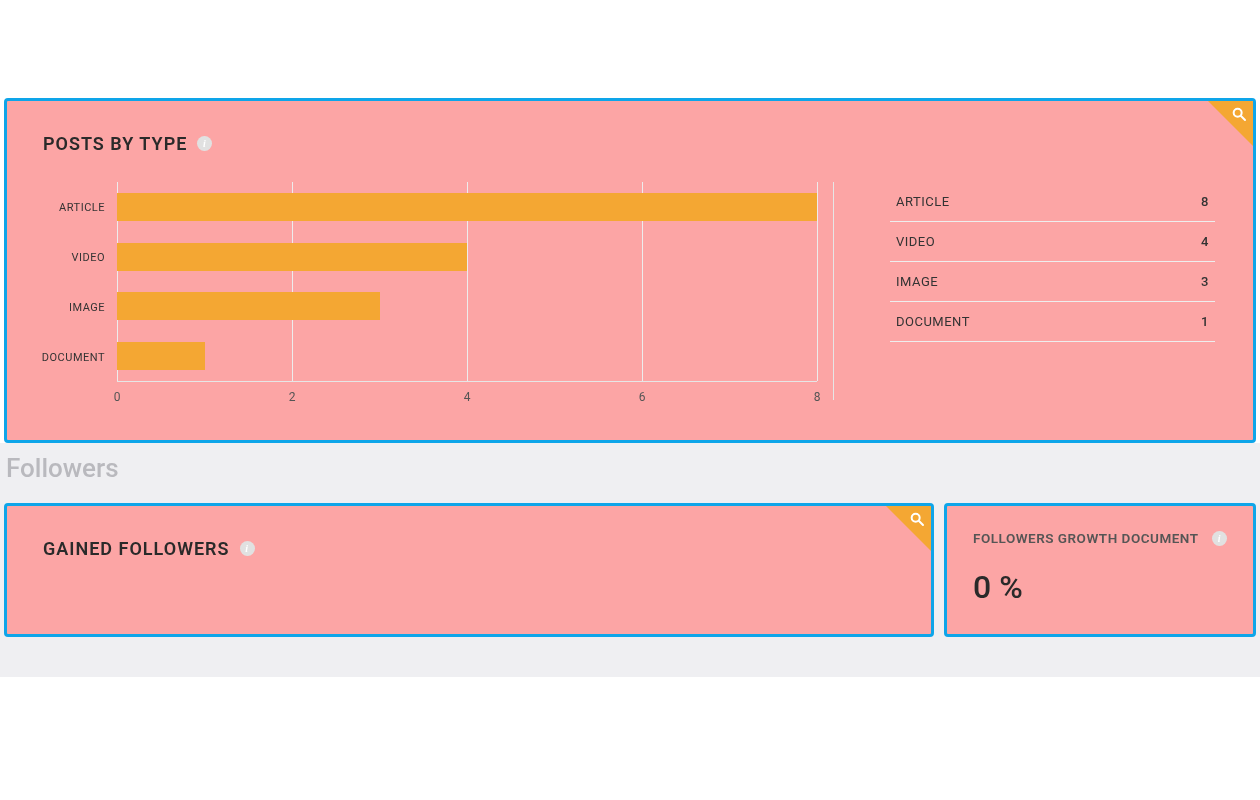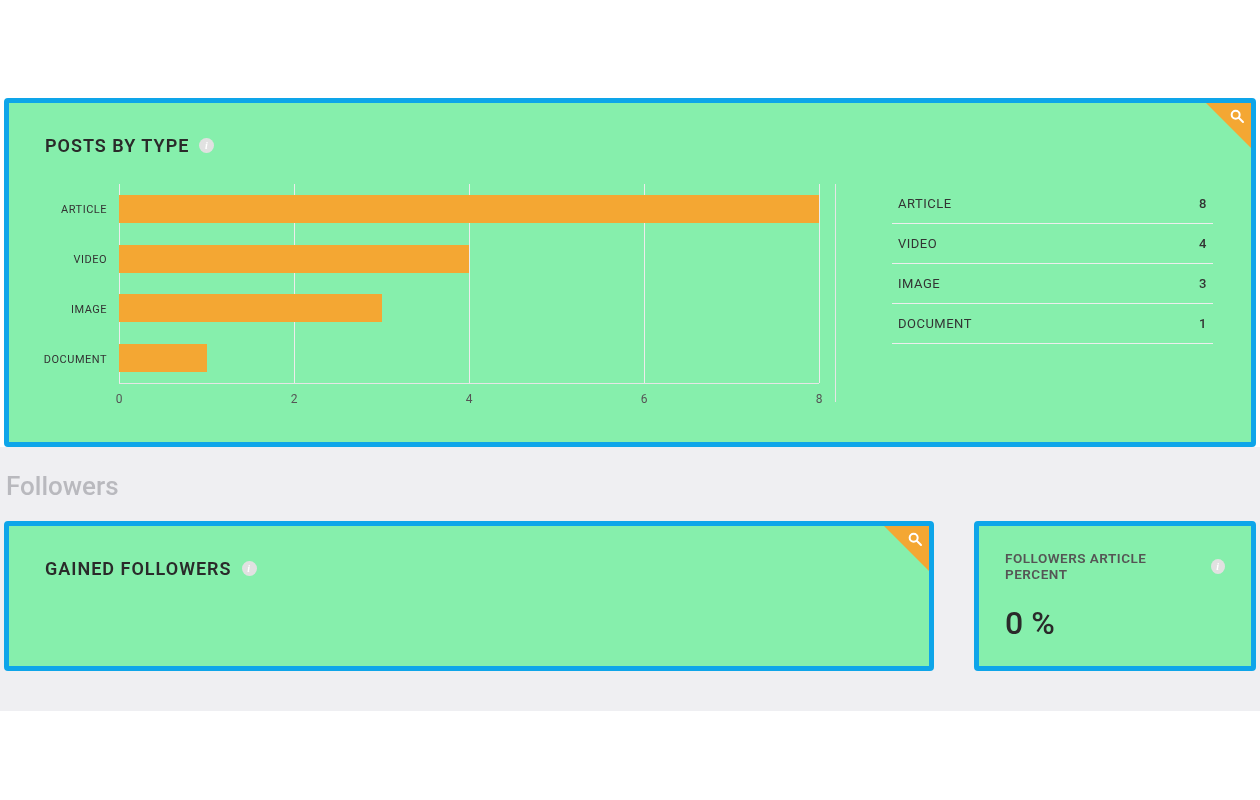--- a/index.html
+++ b/index.html
@@ -6,22 +6,22 @@
   body {
     font-family: -apple-system, BlinkMacSystemFont, "Segoe UI", Roboto, Helvetica, Arial, sans-serif;
     background: #ffffff;
     color: #2a2a2a;
     width: 1260px;
     height: 800px;
     overflow: hidden;
   }
   .page-top-pad { height: 98px; background: #fff; }
   .card {
-    background: #86efac;
-    border: 5px solid #0ea5e9;
+    background: #fca5a5;
+    border: 3px solid #0ea5e9;
     border-radius: 4px;
     position: relative;
     overflow: hidden;
     box-shadow: 0 0 0 rgba(0,0,0,0);
   }
   .card-corner {
     position: absolute;
     top: 0; right: 0;
     width: 0; height: 0;
     border-left: 45px solid transparent;
@@ -152,31 +152,31 @@
     letter-spacing: 0.5px;
     color: #333;
     padding: 12px 6px;
     border-bottom: 1px solid #eee;
   }
   .trow span:last-child { font-weight: 500; }
 
   
   .grey-band {
     background: #efeff2;
-    padding: 22px 4px 40px 4px;
+    padding: 8px 4px 40px 4px;
   }
   .section-heading {
     font-size: 26px;
     color: #b9b9be;
     font-weight: 500;
     padding: 2px 2px 20px 2px;
   }
   .followers-row {
     display: flex;
-    gap: 40px;
+    gap: 10px;
   }
   #gained-card {
     flex: 0 0 930px;
     min-height: 134px;
   }
   #growth-card {
     flex: 1;
     min-height: 134px;
   }
   #growth-card .card-title {
@@ -292,19 +292,19 @@
         </span>
       </div>
       <div class="card-title">
         <span>GAINED FOLLOWERS</span>
         <span class="info-icon">i</span>
       </div>
     </div>
 
     <div id="growth-card" class="card">
       <div class="card-title">
-        <span>FOLLOWERS ARTICLE PERCENT</span>
+        <span>FOLLOWERS GROWTH DOCUMENT</span>
         <span class="info-icon">i</span>
       </div>
       <div class="big-value">0 %</div>
     </div>
   </div>
 </div>
 
 </body></html>

